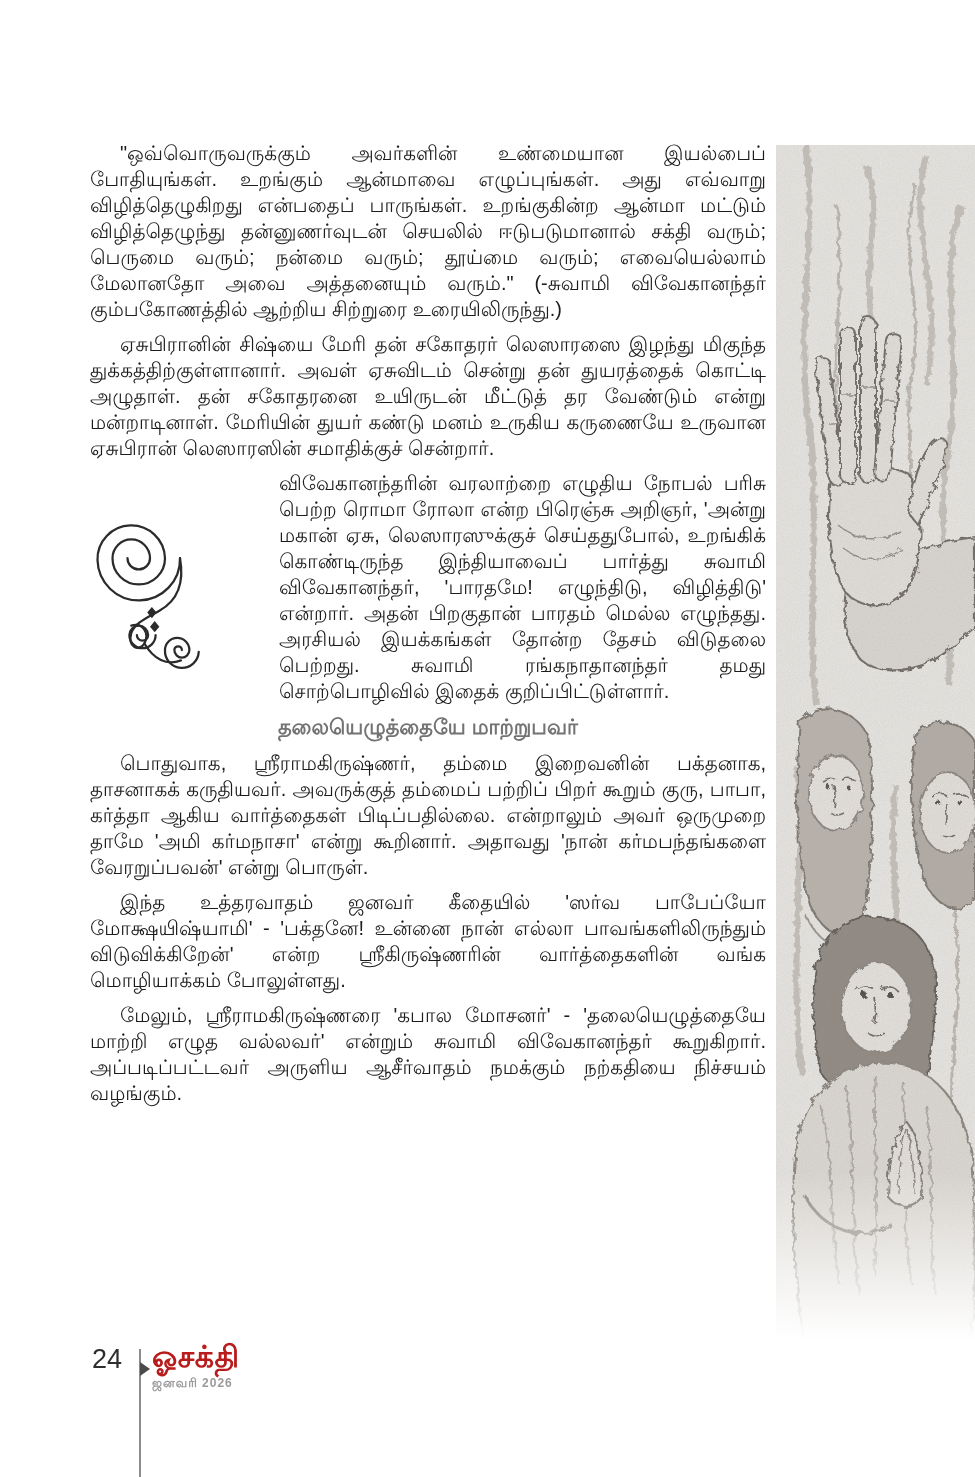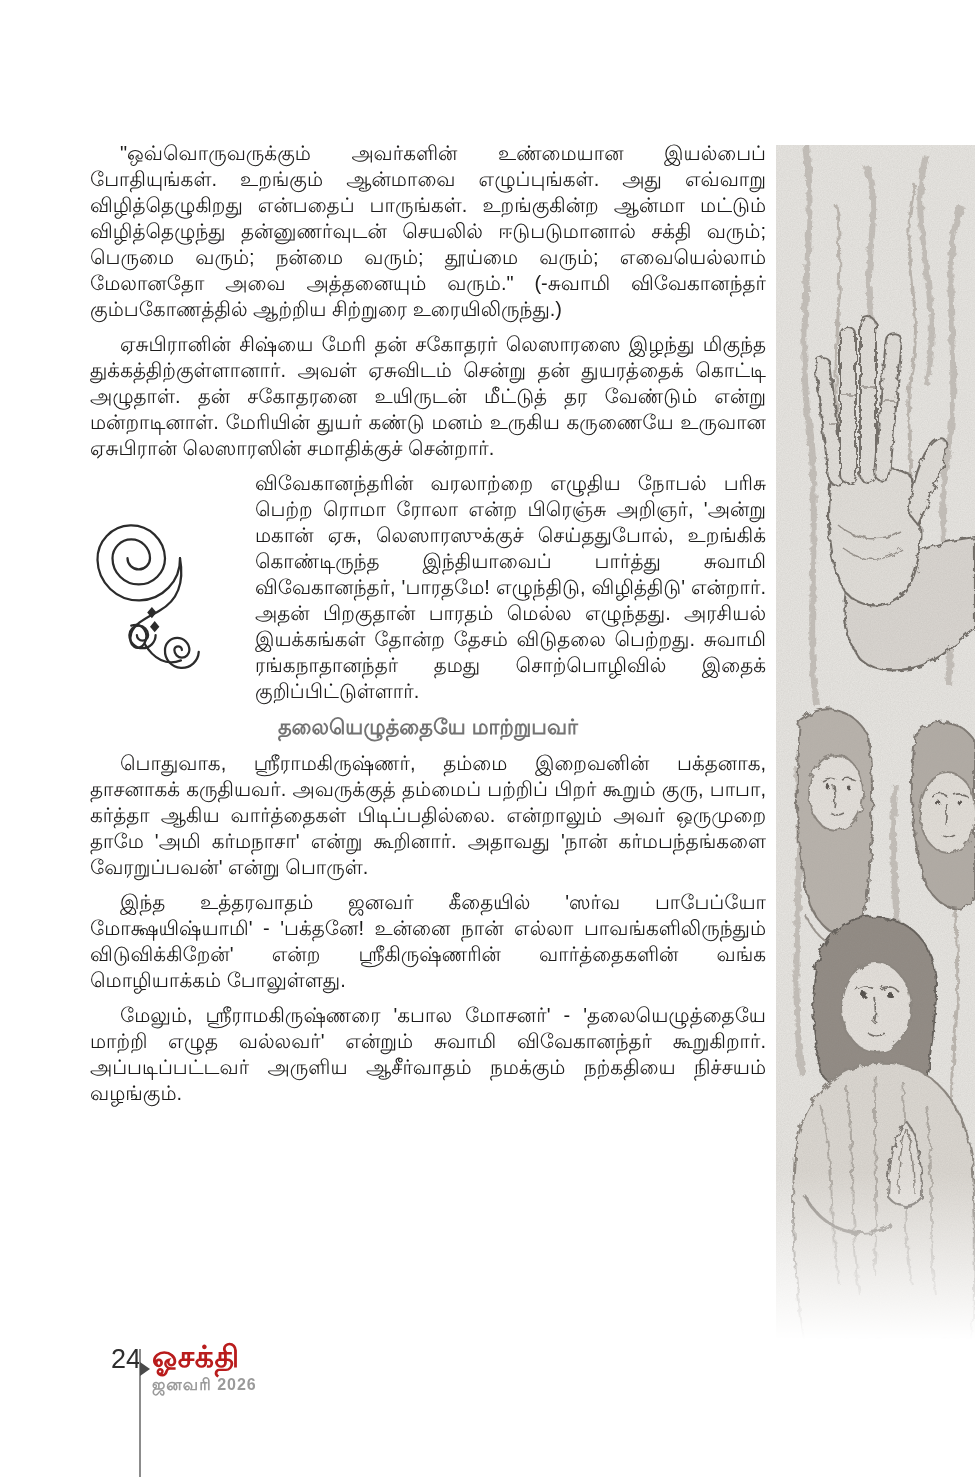--- a/index.html
+++ b/index.html
@@ -8,46 +8,46 @@
 
   
   .text-col{
     position:absolute;left:90px;top:140px;width:676px;height:1198px;
     overflow:hidden;color:#1d1c1b;font-size:20px;line-height:26px;
     text-align:justify;
   }
   .para{margin:0 0 9px 0;text-indent:30px;}
   .para.no-indent{text-indent:0;}
 
-  .spiral-row{display:flex;margin:0 0 10px 0;}
+  .spiral-row{display:flex;margin:0 0 10px 0;gap:24px;}
   .spiral-box{flex:0 0 165px;padding-top:36px;}
   .spiral-box svg{display:block;}
   .spiral-text{flex:1;margin:0;text-indent:0;}
 
   .section-heading{
     font-size:21px;font-weight:bold;text-align:center;
     margin:6px 0 10px 0;color:#737373;
   }
 
   
   .illustration{position:absolute;left:776px;top:145px;width:199px;height:1195px;}
   .illustration svg{display:block;}
 
   
   .footer{position:absolute;left:0;top:1340px;width:975px;height:137px;}
-  .page-number{position:absolute;left:111px;top:4px;font-size:27px;color:#2e2e2e;}
+  .page-number{position:absolute;left:92px;top:4px;font-size:27px;color:#2e2e2e;}
   .footer-rule{position:absolute;left:139px;top:9px;width:2px;height:128px;background:#8c8c8c;}
   .footer-triangle{
     position:absolute;left:140px;top:22px;width:0;height:0;
     border-top:7px solid transparent;border-bottom:7px solid transparent;
     border-left:10px solid #4a4a4a;
   }
   .brand{position:absolute;left:152px;top:0;}
   .magazine-logo{font-size:30px;font-weight:bold;color:#b91c1c;letter-spacing:.5px;line-height:34px;}
-  .issue-date{font-size:16px;font-weight:bold;color:#9a9a9a;margin-top:2px;letter-spacing:1px;}
+  .issue-date{font-size:12px;font-weight:bold;color:#9a9a9a;margin-top:2px;letter-spacing:1px;}
 </style>
 </head>
 <body>
 
 <div class="page">
 
   <div class="text-col">
     <p class="para">"ஒவ்வொருவருக்கும் அவர்களின் உண்மையான இயல்பைப் போதியுங்கள். உறங்கும் ஆன்மாவை எழுப்புங்கள். அது எவ்வாறு விழித்தெழுகிறது என்பதைப் பாருங்கள். உறங்குகின்ற ஆன்மா மட்டும் விழித்தெழுந்து தன்னுணர்வுடன் செயலில் ஈடுபடுமானால் சக்தி வரும்; பெருமை வரும்; நன்மை வரும்; தூய்மை வரும்; எவையெல்லாம் மேலானதோ அவை அத்தனையும் வரும்." (-சுவாமி விவேகானந்தர் கும்பகோணத்தில் ஆற்றிய சிற்றுரை உரையிலிருந்து.)</p>
     <p class="para">ஏசுபிரானின் சிஷ்யை மேரி தன் சகோதரர் லெஸாரஸை இழந்து மிகுந்த துக்கத்திற்குள்ளானார். அவள் ஏசுவிடம் சென்று தன் துயரத்தைக் கொட்டி அழுதாள். தன் சகோதரனை உயிருடன் மீட்டுத் தர வேண்டும் என்று மன்றாடினாள். மேரியின் துயர் கண்டு மனம் உருகிய கருணையே உருவான ஏசுபிரான் லெஸாரஸின் சமாதிக்குச் சென்றார்.</p>
 

